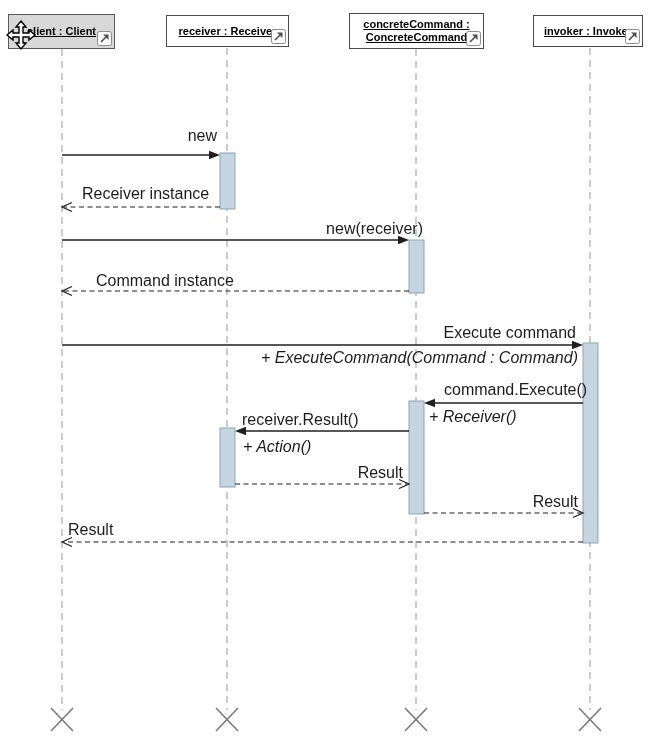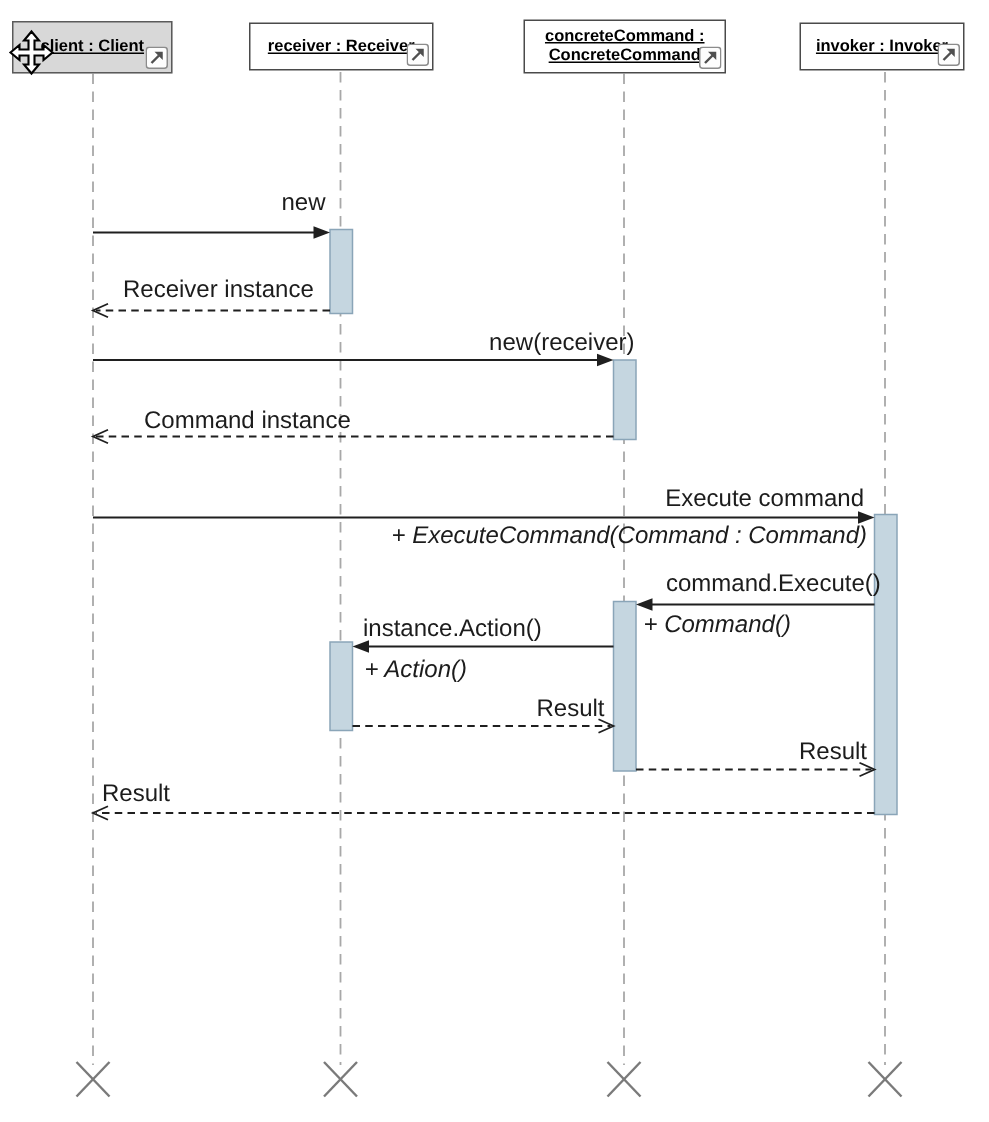--- a/index.html
+++ b/index.html
@@ -162,23 +162,23 @@
 
   <div class="msg-label" style="right:442px;top:127px;">new</div>
   <div class="msg-label" style="left:82px;top:185px;">Receiver instance</div>
   <div class="msg-label" style="right:236px;top:220px;">new(receiver)</div>
   <div class="msg-label" style="left:56px;top:272px;margin-left:40px;">Command instance</div>
 
   <div class="msg-label" style="right:83px;top:324px;">Execute command</div>
   <div class="msg-label op" style="right:81px;top:349px;margin-left:35px;">+ ExecuteCommand(Command : Command)</div>
 
   <div class="msg-label" style="left:444px;top:381px;">command.Execute()</div>
-  <div class="msg-label op" style="left:429px;top:408px;">+ Command()</div>
+  <div class="msg-label op" style="left:429px;top:408px;">+ Receiver()</div>
 
-  <div class="msg-label" style="left:242px;top:411px;">instance.Action()</div>
+  <div class="msg-label" style="left:242px;top:411px;">receiver.Result()</div>
   <div class="msg-label op" style="left:243px;top:438px;font-style:italic;">+ Action()</div>
 
   <div class="msg-label" style="right:256px;top:464px;">Result</div>
   <div class="msg-label" style="right:81px;top:493px;">Result</div>
   <div class="msg-label" style="left:68px;top:521px;">Result</div>
 
   <svg class="cursor-icon" viewBox="0 0 32 32">
     <polygon points="16,2 21,8 18,8 18,14 24,14 24,11 30,16 24,21 24,18 18,18 18,24 21,24 16,30 11,24 14,24 14,18 8,18 8,21 2,16 8,11 8,14 14,14 14,8 11,8" fill="#ffffff" stroke="#000000" stroke-width="1.4" stroke-linejoin="miter"></polygon>
   </svg>
 

